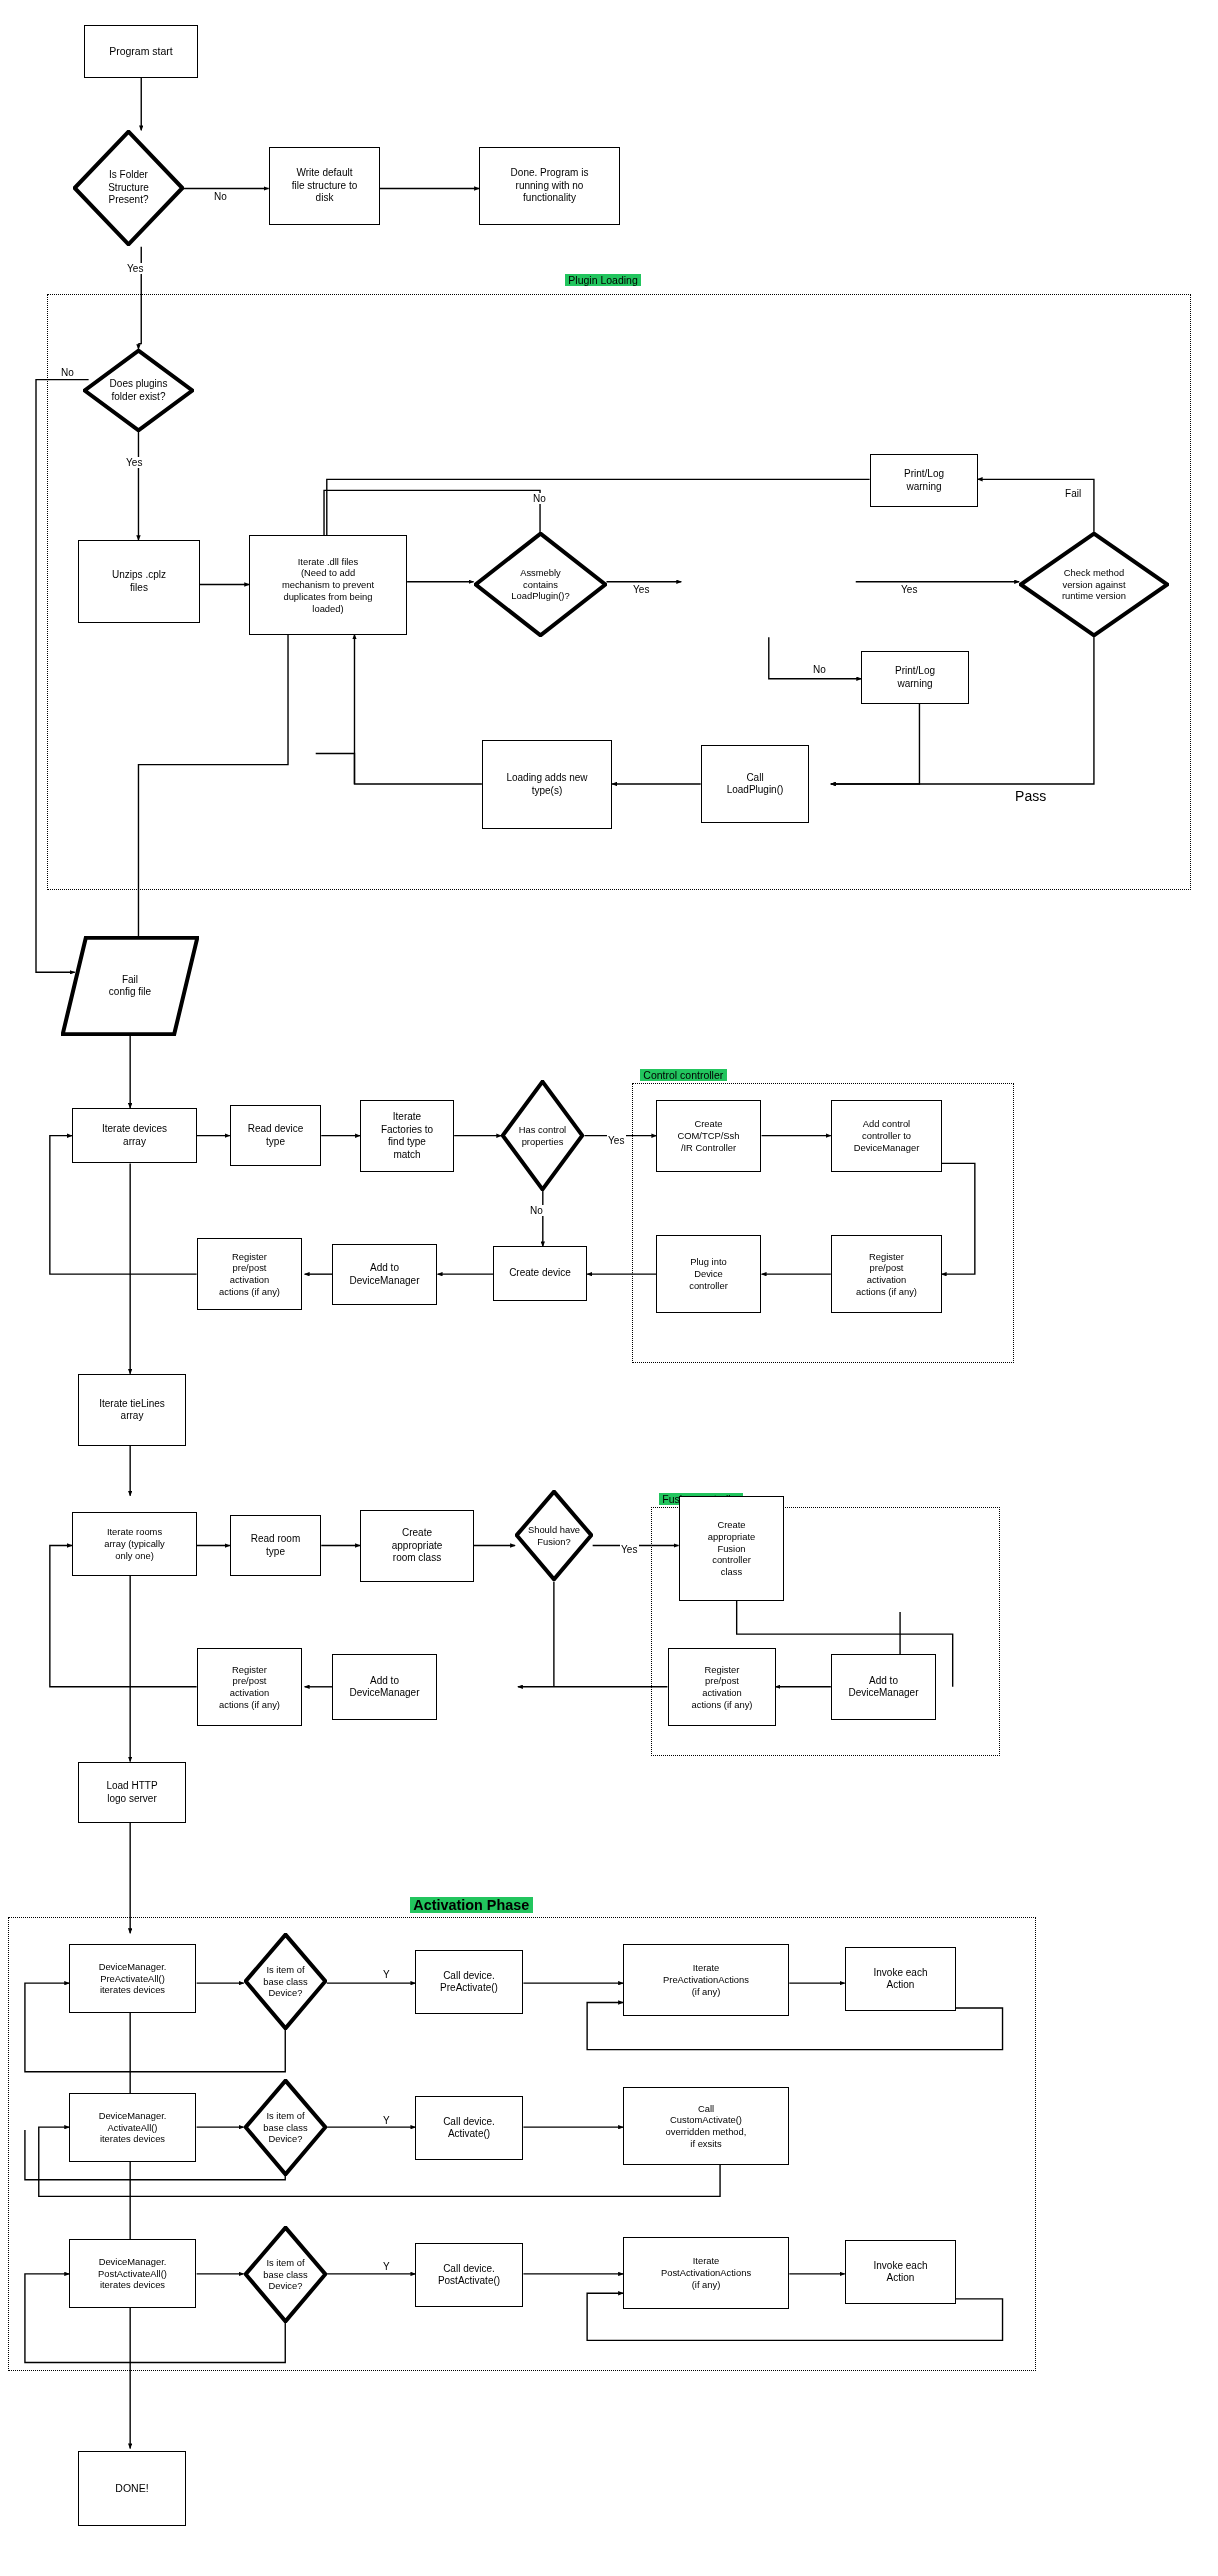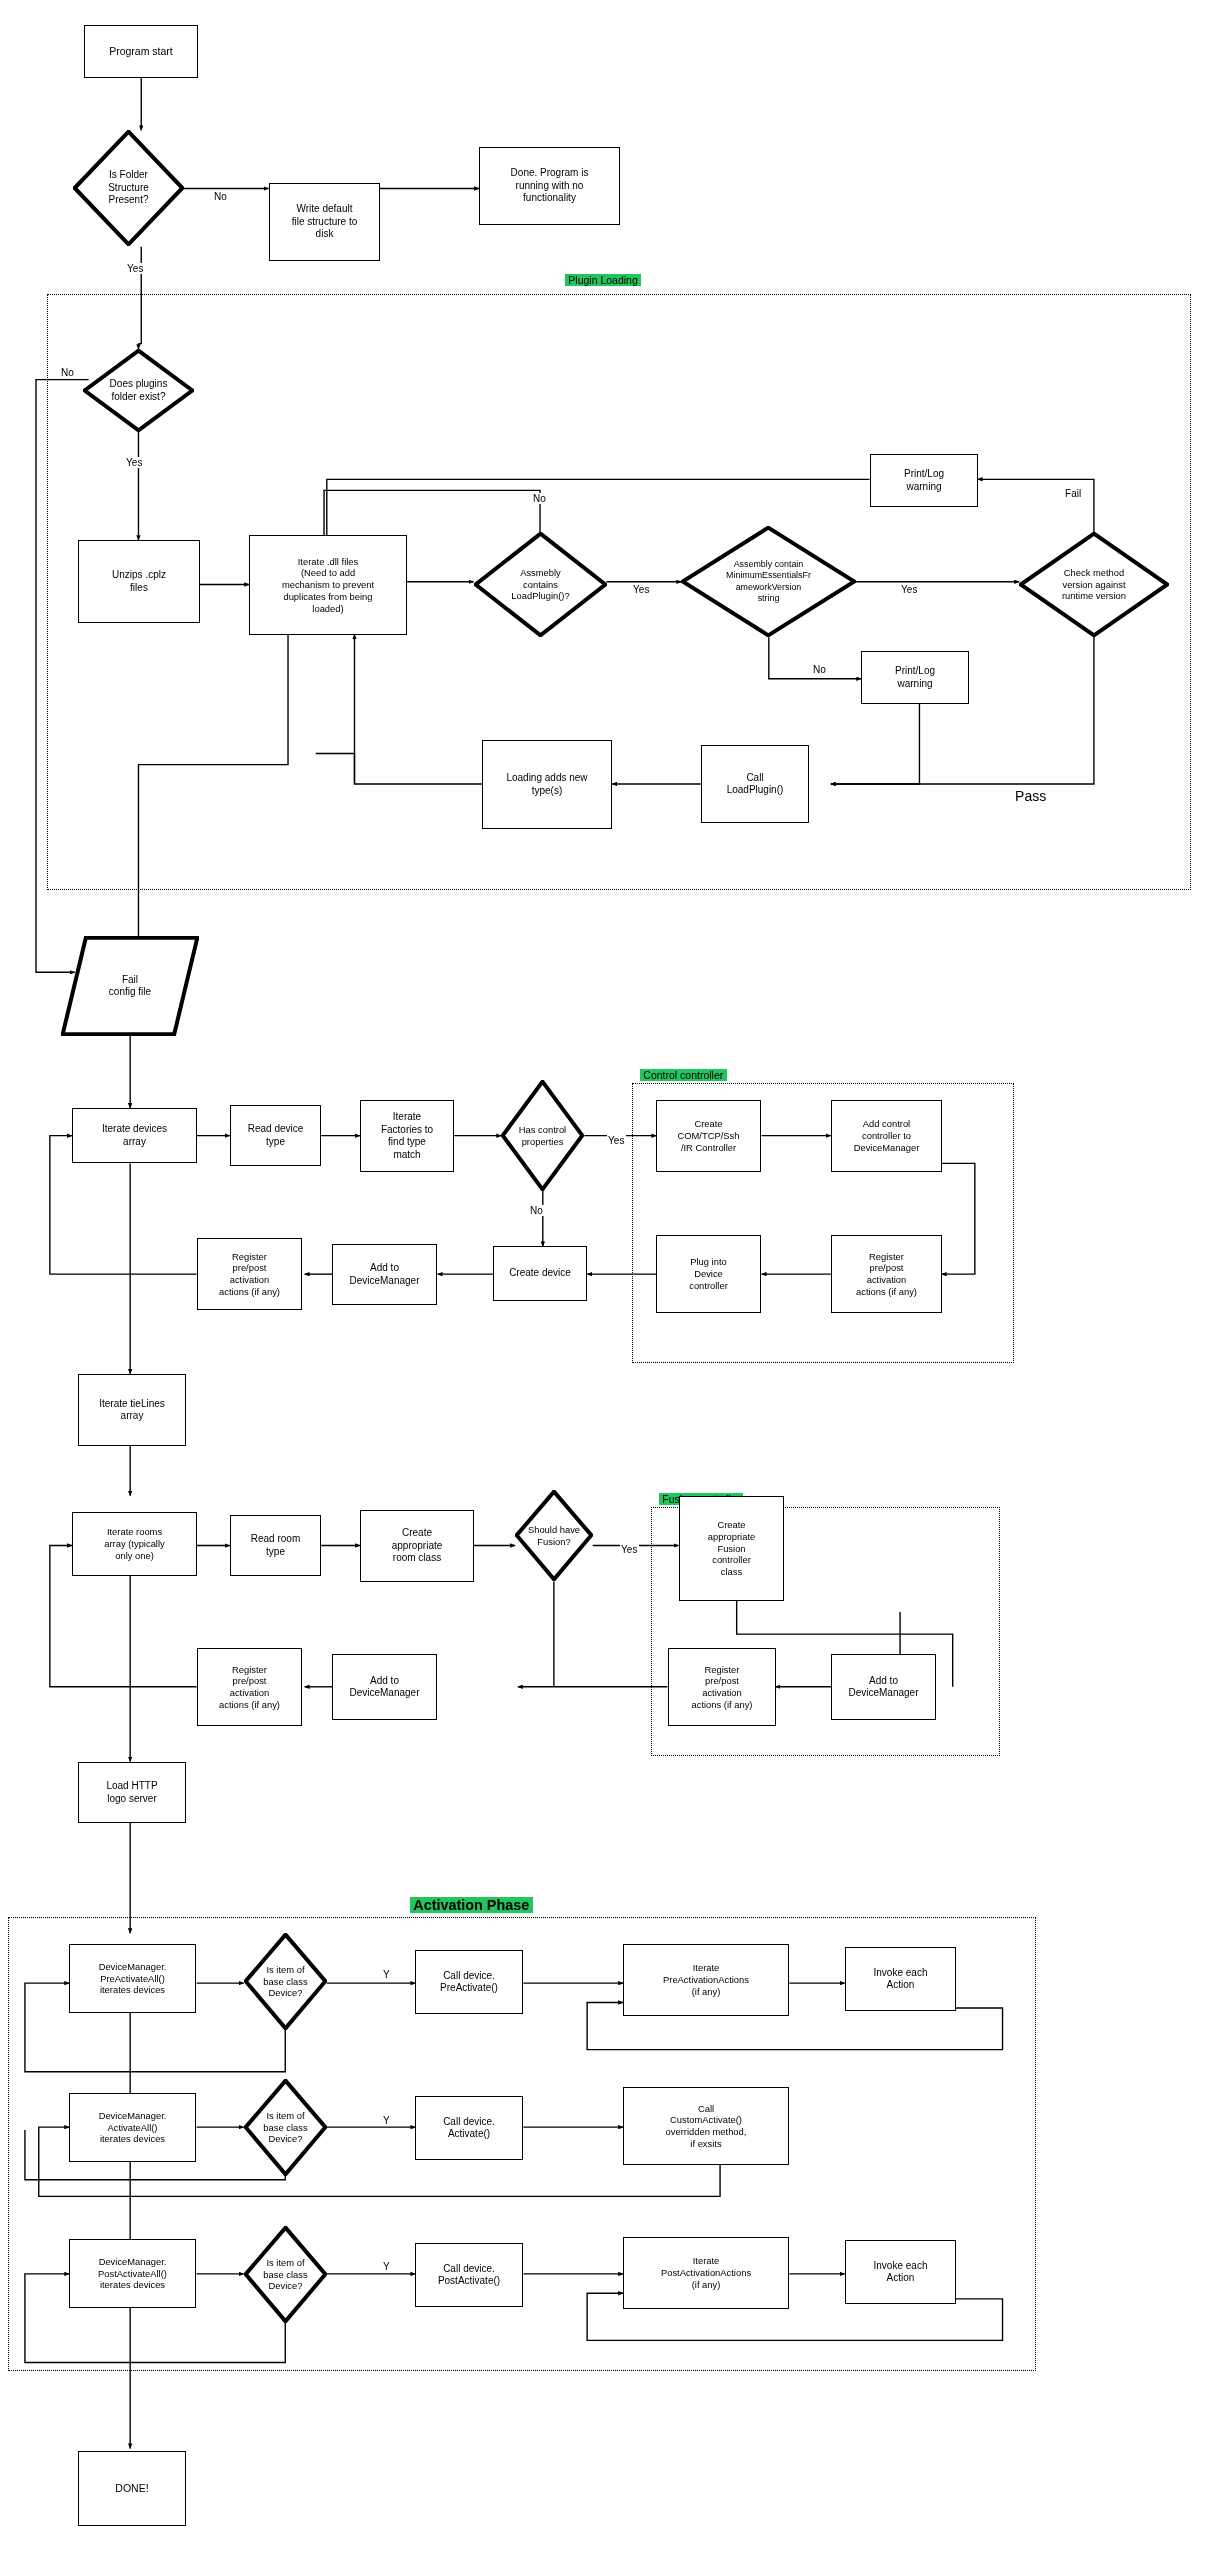--- a/index.html
+++ b/index.html
@@ -186,21 +186,21 @@
     <div class="dshape">
         <svg viewBox="0 0 200 210" preserveAspectRatio="none">
           <polygon points="100,3 197,105 100,207 3,105" fill="#ffffff" stroke="#000000" stroke-width="4" vector-effect="non-scaling-stroke"></polygon>
         </svg>
       </div>
     <div class="dlabel">Is Folder
 Structure
 Present?</div>
   </div>
 
-  <div class="node rect" style="left:269px; top:147px; width:111px; height:78px; font-size:10px;margin-top:36px;">
+  <div class="node rect" style="left:269px; top:147px; width:111px; height:78px; font-size:10px;">
     <span>Write default
 file structure to
 disk</span>
   </div>
 
   <div class="node rect" style="left:479px; top:147px; width:141px; height:78px; font-size:10px;">
     <span>Done.  Program is
 running with no
 functionality</span>
   </div>
@@ -232,31 +232,20 @@
     <div class="dshape">
         <svg viewBox="0 0 240 190" preserveAspectRatio="none">
           <polygon points="120,3 237,95 120,187 3,95" fill="#ffffff" stroke="#000000" stroke-width="4" vector-effect="non-scaling-stroke"></polygon>
         </svg>
       </div>
     <div class="dlabel">Assmebly
 contains
 LoadPlugin()?</div>
   </div>
 
-  <div class="node diamond" style="left:681px; top:526px; width:175px; height:111px; font-size:8.9px;">
-    <div class="dshape">
-        <svg viewBox="0 0 315 200" preserveAspectRatio="none">
-          <polygon points="157,3 312,100 157,197 3,100" fill="#ffffff" stroke="#000000" stroke-width="4" vector-effect="non-scaling-stroke"></polygon>
-        </svg>
-      </div>
-    <div class="dlabel">Assembly contain
-MinimumEssentialsFr
-ameworkVersion
-string</div>
-  </div>
 
   <div class="node rect" style="left:870px; top:454px; width:108px; height:53px; font-size:10px;">
     <span>Print/Log
 warning</span>
   </div>
 
   <div class="node rect" style="left:861px; top:651px; width:108px; height:53px; font-size:10px;">
     <span>Print/Log
 warning</span>
   </div>

